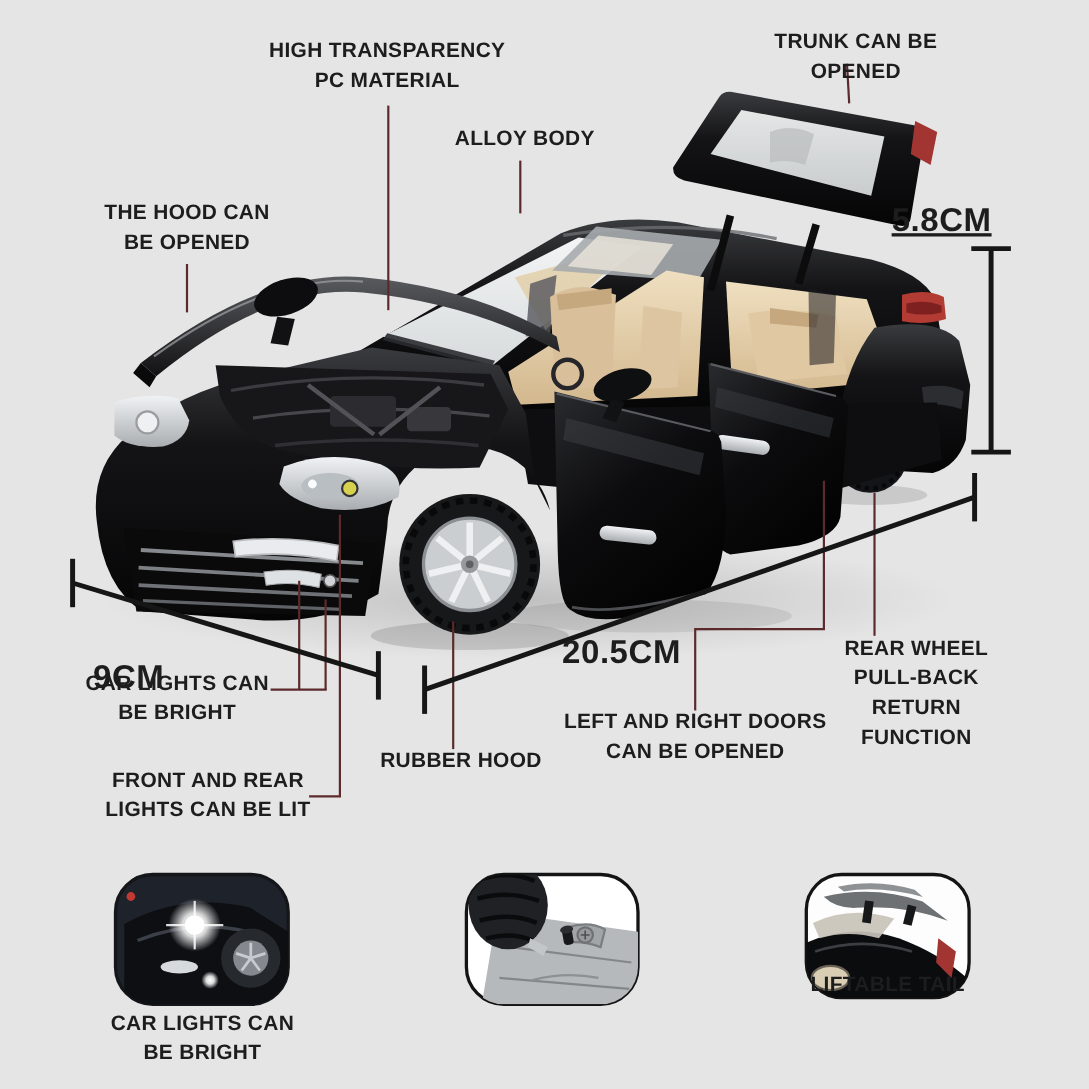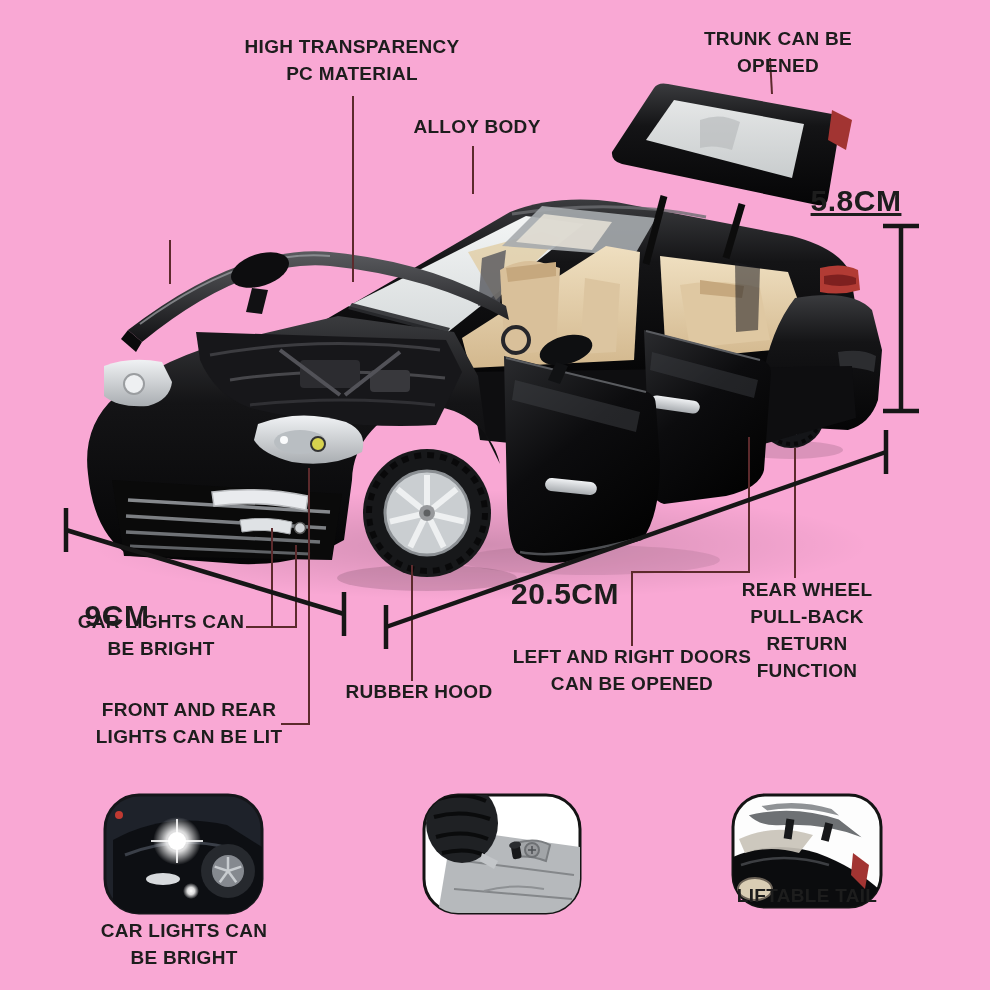--- a/index.html
+++ b/index.html
@@ -1,17 +1,17 @@
 <!DOCTYPE html>
 <html style="--ink: #1d1d1d; --callout: #5c2a2c; --dimc: #161616;"><head>
 <meta charset="utf-8">
 <style>
   html,body{margin:0;padding:0;background:#ffffff;}
   body{width:990px;height:990px;font-family:"Liberation Sans",sans-serif;}
-  .stage{position:relative;width:990px;height:990px;background:#f9a8d4;overflow:hidden;}
+  .stage{position:relative;width:990px;height:990px;background:#e5e5e5;overflow:hidden;}
   svg.art{position:absolute;left:0;top:0;width:990px;height:990px;display:block;}
   .lbl{
     position:absolute;transform:translateX(-50%);
     text-align:center;font-weight:700;font-size:19px;line-height:1.42;
     color:var(--ink,#1d1d1d);white-space:pre-line;letter-spacing:.3px;
   }
   .dim{
     position:absolute;transform:translateX(-50%);
     font-weight:700;font-size:30px;color:var(--ink,#1d1d1d);letter-spacing:.5px;
     white-space:nowrap;
@@ -333,28 +333,30 @@
         <path d="M120,58 L136,70 L132,94 L118,80 Z" fill="#a23432"></path>
         <ellipse cx="22" cy="94" rx="17" ry="11" fill="#d9cdb4" stroke="#6b6257" stroke-width="2"></ellipse>
       </g>
     </g>
   </svg>
 
   <div class="lbl" style="left:352px;top:34px;">HIGH TRANSPARENCY
 PC MATERIAL</div>
   <div class="lbl" style="left:778px;top:26px;">TRUNK CAN BE OPENED</div>
   <div class="lbl" style="left:477px;top:114px;">ALLOY BODY</div>
+  <div class="lbl" style="left:170px;top:181px;">THE HOOD CAN
+BE OPENED</div>
   <div class="lbl" style="left:161px;top:609px;">CAR LIGHTS CAN
 BE BRIGHT</div>
   <div class="lbl" style="left:177px;top:697px;margin-left:12px;">FRONT AND REAR
 LIGHTS CAN BE LIT</div>
   <div class="lbl" style="left:419px;top:679px;">RUBBER HOOD</div>
   <div class="lbl" style="left:620px;top:644px;margin-left:12px;">LEFT AND RIGHT DOORS
 CAN BE OPENED</div>
-  <div class="lbl" style="left:807px;top:577px;">REAR WHEEL PULL-BACK
+  <div class="lbl" style="left:833px;top:577px;">REAR WHEEL PULL-BACK
 RETURN FUNCTION</div>
 
   <div class="dim" style="left:856px;top:184px;text-decoration:underline;">5.8CM</div>
   <div class="dim" style="left:117px;top:599px;">9CM</div>
   <div class="dim" style="left:565px;top:577px;">20.5CM</div>
 
   <div class="lbl" style="left:184px;top:918px;">CAR LIGHTS CAN
 BE BRIGHT</div>
   <div class="lbl" style="left:807px;top:883px;">LIFTABLE TAIL</div>
 

